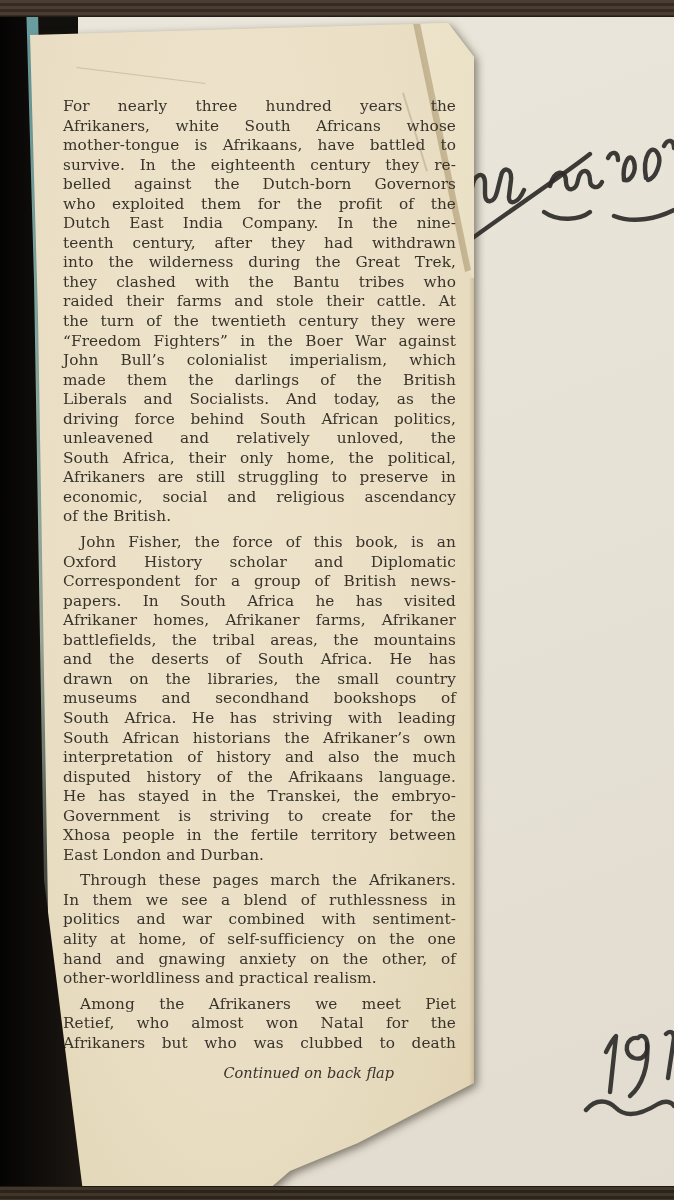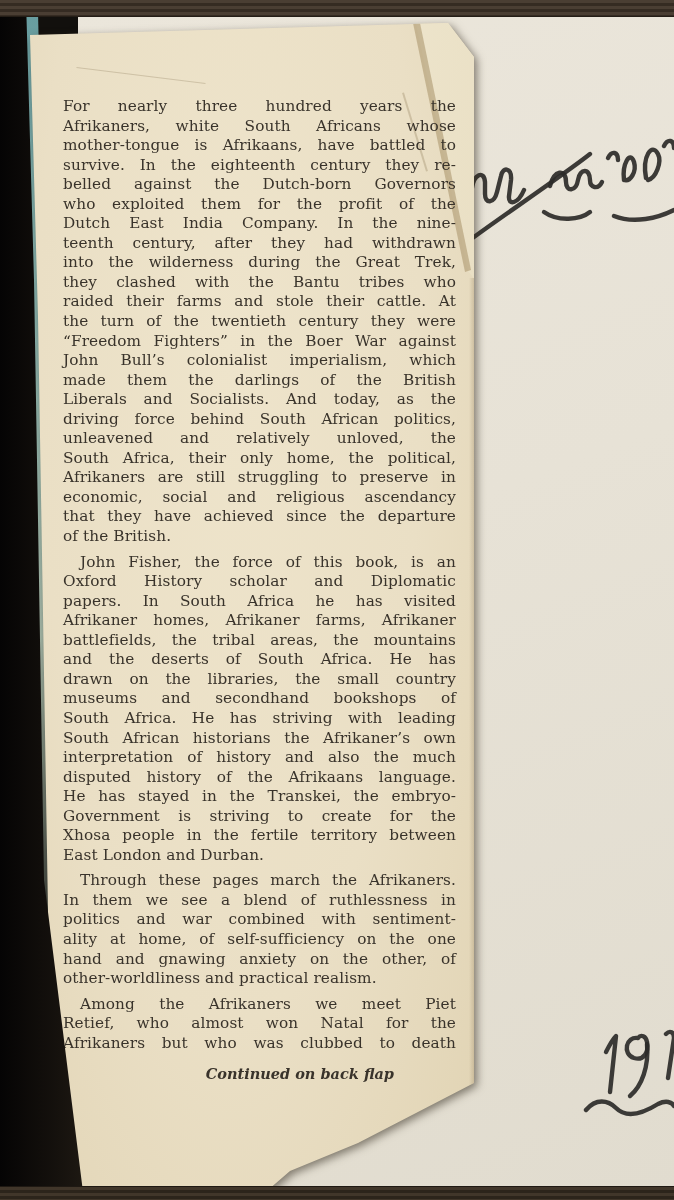--- a/index.html
+++ b/index.html
@@ -52,21 +52,21 @@
   
   .blurb{position:absolute;left:0;top:0;width:448px;padding:74px 20px 0 35px;
     box-sizing:border-box;color:#39332b;}
   .para{margin:0 0 6px 0;}
   .tline{height:19.55px;line-height:19.55px;font-size:15.3px;
     text-align:justify;text-align-last:justify;white-space:nowrap;
     letter-spacing:0.1px;}
   .tline.lastline{text-align-last:left;}
   .para.indent .tline:first-child{text-indent:17px;}
   .footer{margin-top:12px;padding-right:62px;text-align:right;
-    font-size:14.5px;font-style:italic;font-weight:700;color:#39332b;}
+    font-size:14.5px;font-style:italic;font-weight:400;color:#39332b;}
 
   .ink{stroke:#2d2b29;stroke-width:4.4;fill:none;
        stroke-linecap:round;stroke-linejoin:round;opacity:0.92;}
 </style>
 </head>
 <body>
 
 <div class="scene">
 
   <div class="page">
@@ -118,26 +118,26 @@
               <div class="tline">the turn of the twentieth century they were</div>
               <div class="tline">“Freedom Fighters” in the Boer War against</div>
               <div class="tline">John Bull’s colonialist imperialism, which</div>
               <div class="tline">made them the darlings of the British</div>
               <div class="tline">Liberals and Socialists. And today, as the</div>
               <div class="tline">driving force behind South African politics,</div>
               <div class="tline">unleavened and relatively unloved, the</div>
               <div class="tline">South Africa, their only home, the political,</div>
               <div class="tline">Afrikaners are still struggling to preserve in</div>
               <div class="tline">economic, social and religious ascendancy</div>
-              <div class="tline">that they have achieved since the departure</div>
               <div class="tline lastline">of the British.</div>
             </div>
             <div class="para indent">
               <div class="tline">John Fisher, the force of this book, is an</div>
               <div class="tline">Oxford History scholar and Diplomatic</div>
+              <div class="tline">Correspondent for a group of British news-</div>
               <div class="tline">papers. In South Africa he has visited</div>
               <div class="tline">Afrikaner homes, Afrikaner farms, Afrikaner</div>
               <div class="tline">battlefields, the tribal areas, the mountains</div>
               <div class="tline">and the deserts of South Africa. He has</div>
               <div class="tline">drawn on the libraries, the small country</div>
               <div class="tline">museums and secondhand bookshops of</div>
               <div class="tline">South Africa. He has striving with leading</div>
               <div class="tline">South African historians the Afrikaner’s own</div>
               <div class="tline">interpretation of history and also the much</div>
               <div class="tline">disputed history of the Afrikaans language.</div>

